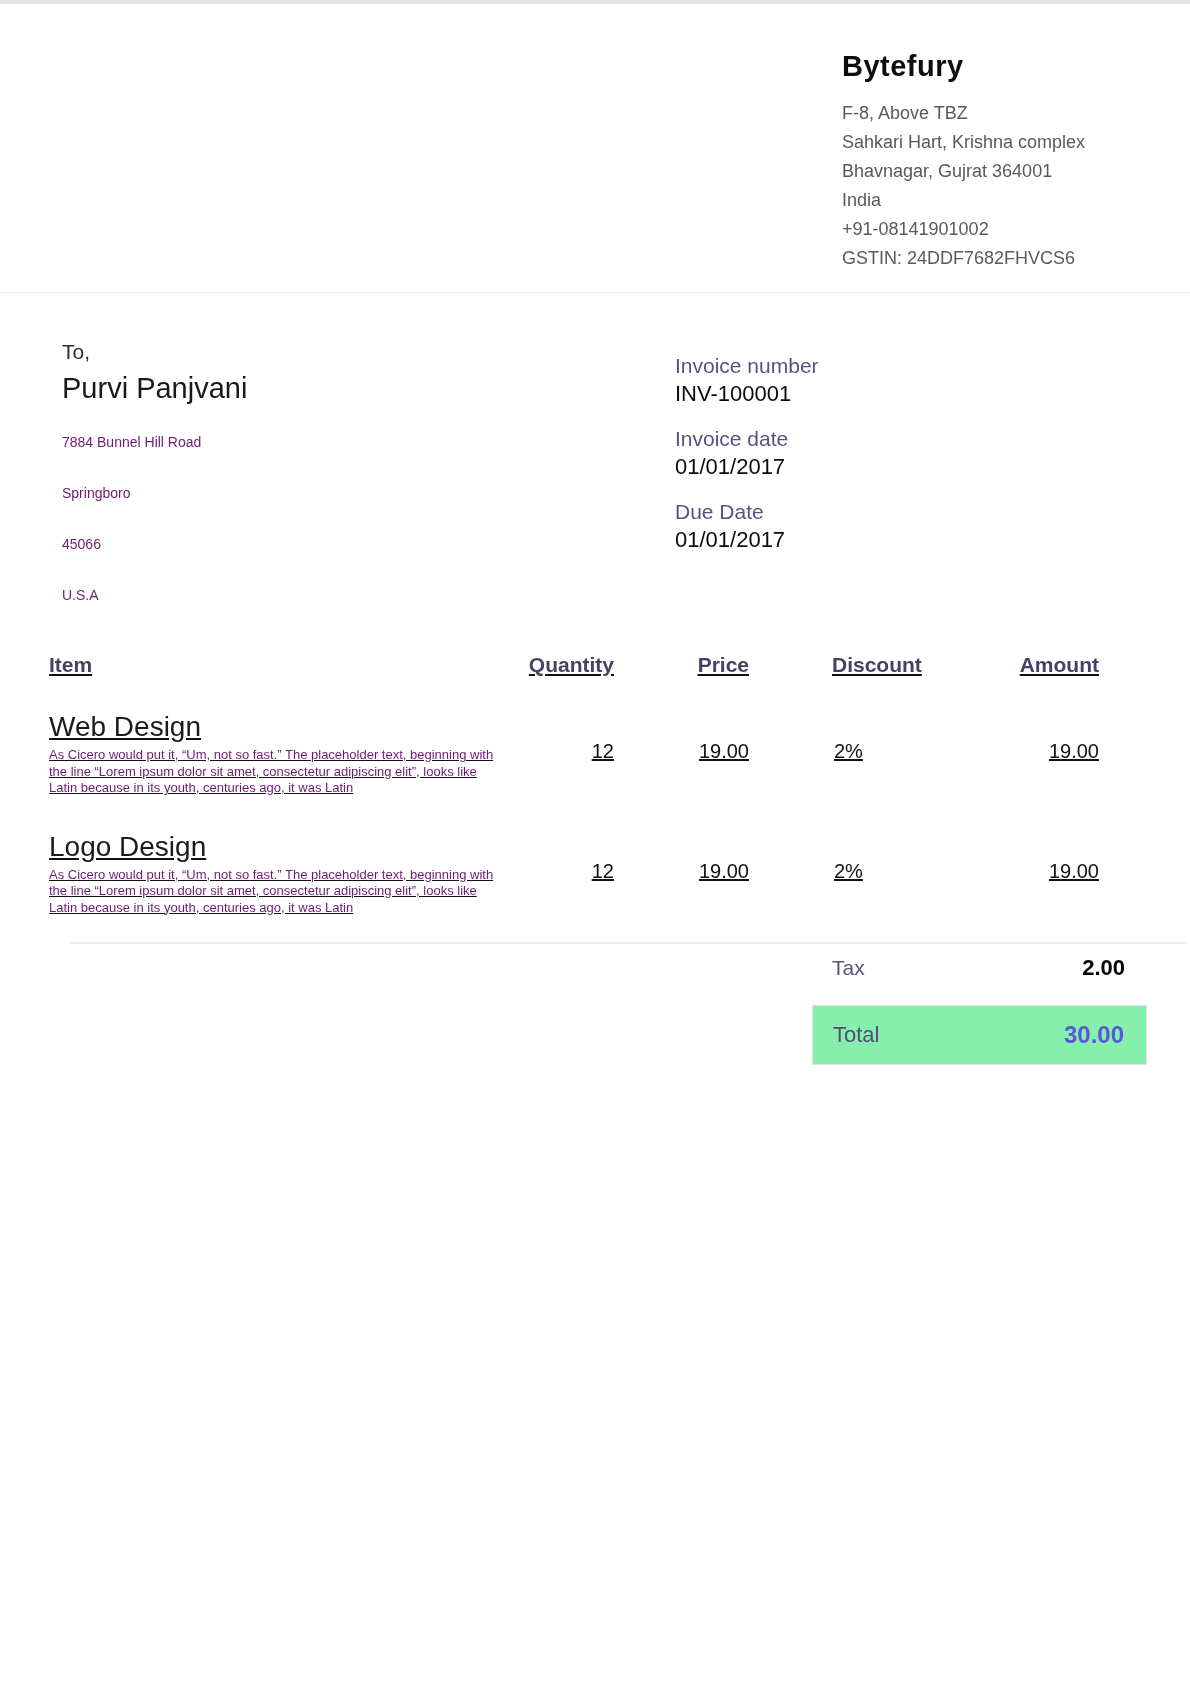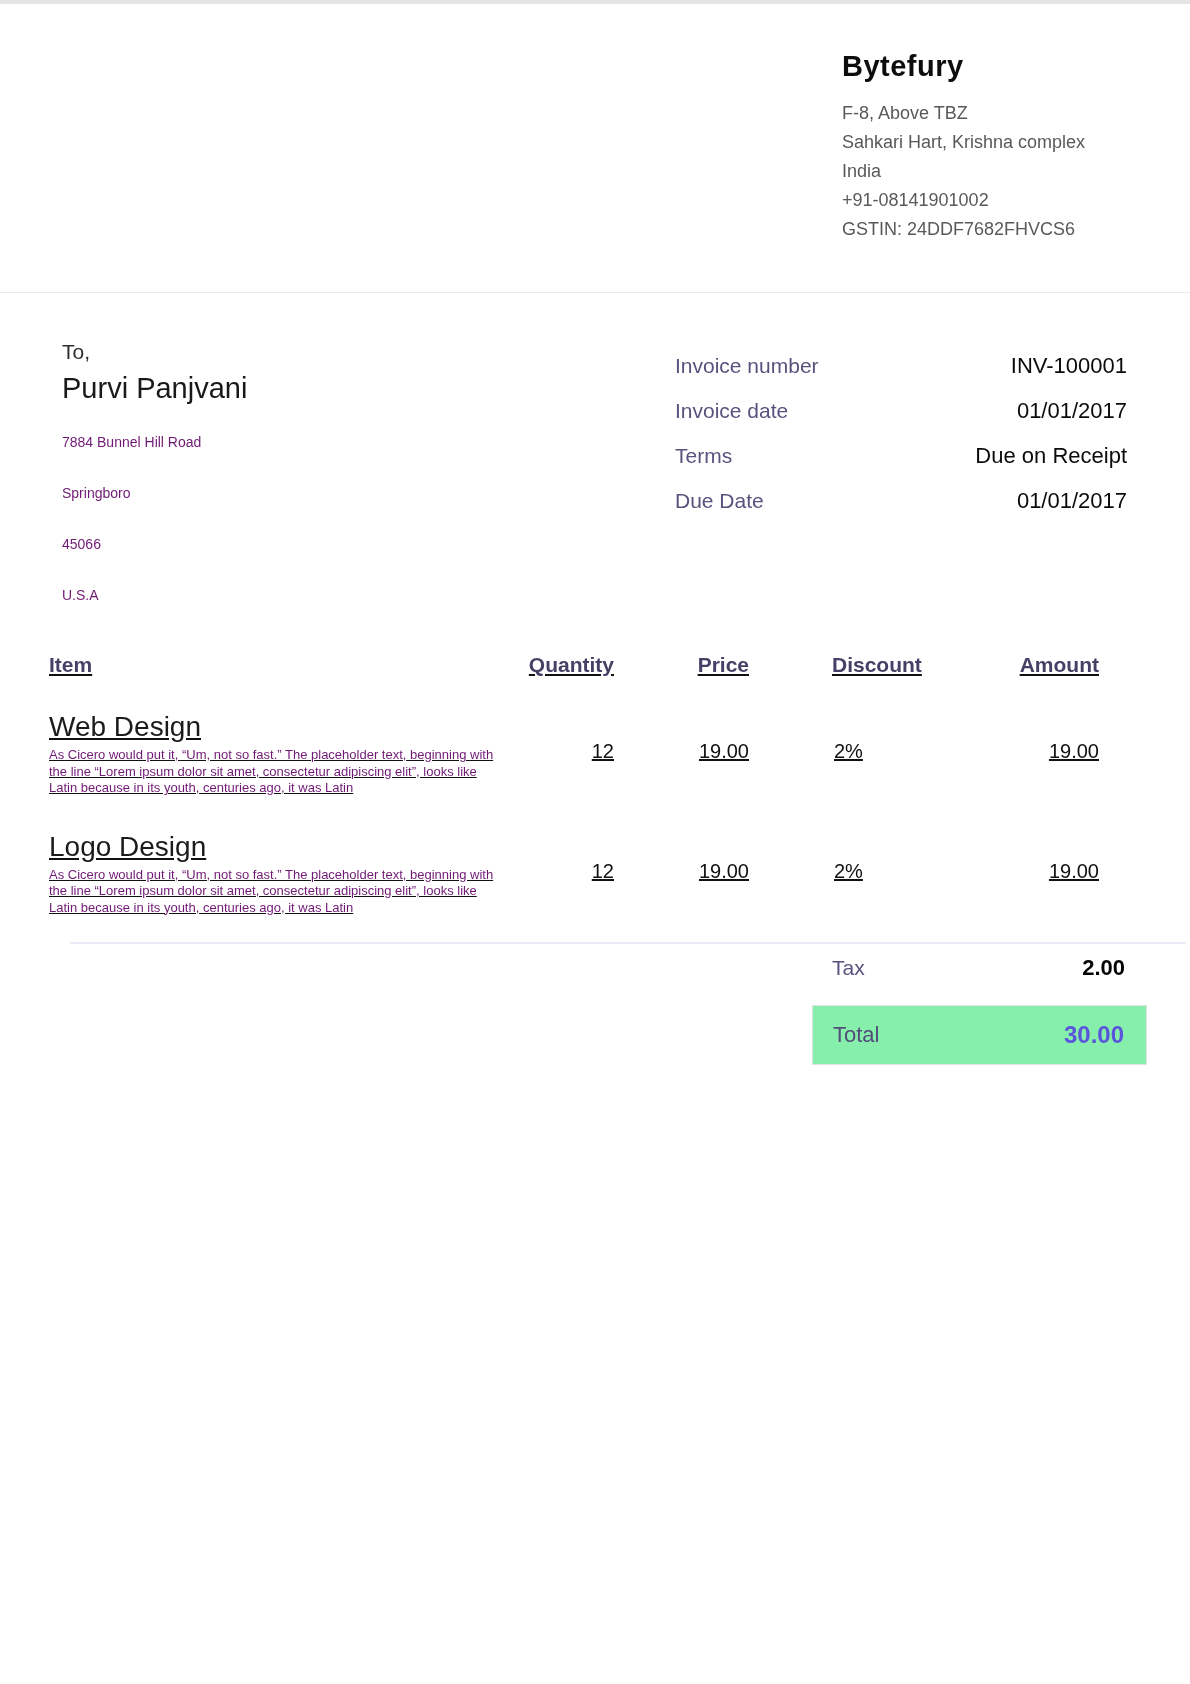--- a/index.html
+++ b/index.html
@@ -19,21 +19,21 @@
   .company-line { font-size:18px; color:#595959; line-height:29px; }
 
   
   .billing { position:absolute; top:294px; left:0; width:100%; height:359px; }
   .billto { position:absolute; left:62px; top:44px; }
   .to-label { font-size:21px; color:#2e2e2e; line-height:28px; }
   .cust-name { font-size:29px; color:#191919; line-height:36px; margin:4px 0 12px 0; }
   .cust-line { font-size:14px; color:#701a75; line-height:30px;margin-top:21px; }
 
   .meta { position:absolute; left:675px; top:58px; width:452px; }
-  .meta-row { display:flex; justify-content:space-between; align-items:baseline; margin-bottom:17px; }
+  .meta-row { display:flex; justify-content:space-between; align-items:baseline; margin-bottom:17px;flex-direction:column; }
   .meta-label { font-size:21px; color:#57537e; line-height:28px; }
   .meta-value { font-size:22px; color:#0b0b0b; line-height:28px; }
 
   
   .items { position:absolute; top:653px; left:0; width:100%; }
   table.items-table { border-collapse:collapse; table-layout:fixed; margin-left:49px; width:1050px;text-decoration:underline; }
   .items-table col.c1 { width:445px; }
   .items-table col.c2 { width:120px; }
   .items-table col.c3 { width:135px; }
   .items-table col.c4 { width:190px; }
@@ -68,20 +68,21 @@
 
 <div class="page">
 
   <div class="top-strip"></div>
 
   <header class="header">
     <div class="company">
       <div class="company-name">Bytefury</div>
       <div class="company-line">F-8, Above TBZ</div>
       <div class="company-line">Sahkari Hart, Krishna complex</div>
+      <div class="company-line">Bhavnagar, Gujrat 364001</div>
       <div class="company-line">India</div>
       <div class="company-line">+91-08141901002</div>
       <div class="company-line">GSTIN: 24DDF7682FHVCS6</div>
     </div>
   </header>
 
   <section class="billing">
     <div class="billto">
       <div class="to-label">To,</div>
       <div class="cust-name">Purvi Panjvani</div>
@@ -92,24 +93,20 @@
     </div>
 
     <div class="meta">
       <div class="meta-row">
         <span class="meta-label">Invoice number</span>
         <span class="meta-value">INV-100001</span>
       </div>
       <div class="meta-row">
         <span class="meta-label">Invoice date</span>
         <span class="meta-value">01/01/2017</span>
-      </div>
-      <div class="meta-row">
-        <span class="meta-label">Terms</span>
-        <span class="meta-value">Due on Receipt</span>
       </div>
       <div class="meta-row">
         <span class="meta-label">Due Date</span>
         <span class="meta-value">01/01/2017</span>
       </div>
     </div>
   </section>
 
   <section class="items">
     <table class="items-table">

